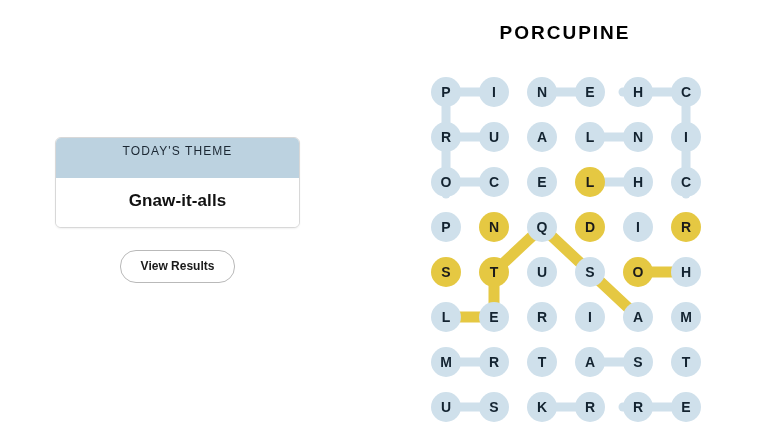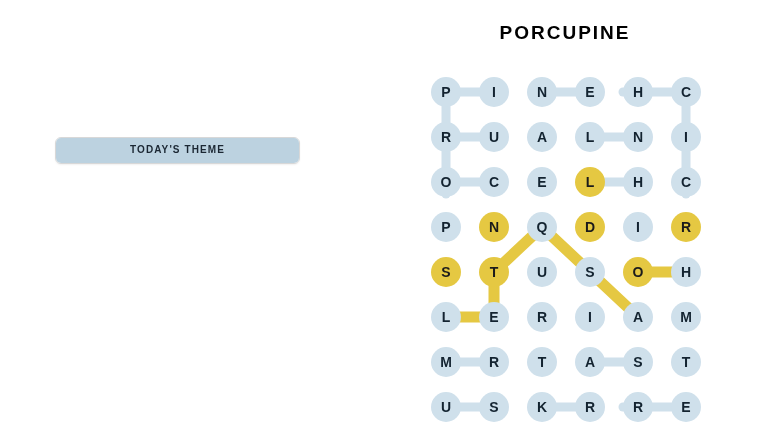--- a/index.html
+++ b/index.html
@@ -31,25 +31,25 @@
   .theme-card {
     border: 1px solid #d8d8d8;
     border-radius: 6px;
     background: #ffffff;
     overflow: hidden;
     box-shadow: 0 1px 2px rgba(0,0,0,0.06);
   }
   .theme-header {
     background: #bcd2e0;
     color: #1b2733;
-    font-size: 10px;
-    font-weight: bold;
+    font-size: 12px;
+    font-weight: normal;
     letter-spacing: 1.1px;
     text-align: center;
-    padding: 6px 0 8px 0;
+    padding: 6px 0 20px 0;
   }
   .theme-body {
     background: #ffffff;
     text-align: center;
     padding: 13px 0 16px 0;
   }
   .theme-title {
     font-size: 17px;
     font-weight: bold;
     color: #121212;
@@ -123,20 +123,26 @@
   }
 </style>
 </head>
 <body>
 
 <div class="stage">
 
   <div class="left-panel">
     <div class="theme-card">
       <div class="theme-header">TODAY'S THEME</div>
+      <div class="theme-body">
+        <div class="theme-title">Gnaw-it-alls</div>
+      </div>
+    </div>
+    <div class="results-wrap">
+      <div class="results-button">View Results</div>
     </div>
   </div>
 
   <div class="puzzle-title">PORCUPINE</div>
 
   <div class="grid-wrap">
     <svg class="links-layer" viewBox="0 0 282 362" xmlns="http://www.w3.org/2000/svg">
 
       <g stroke="#cfe0eb" stroke-width="9" stroke-linecap="round" fill="none">
         <line x1="31" y1="22" x2="79" y2="22"></line>

